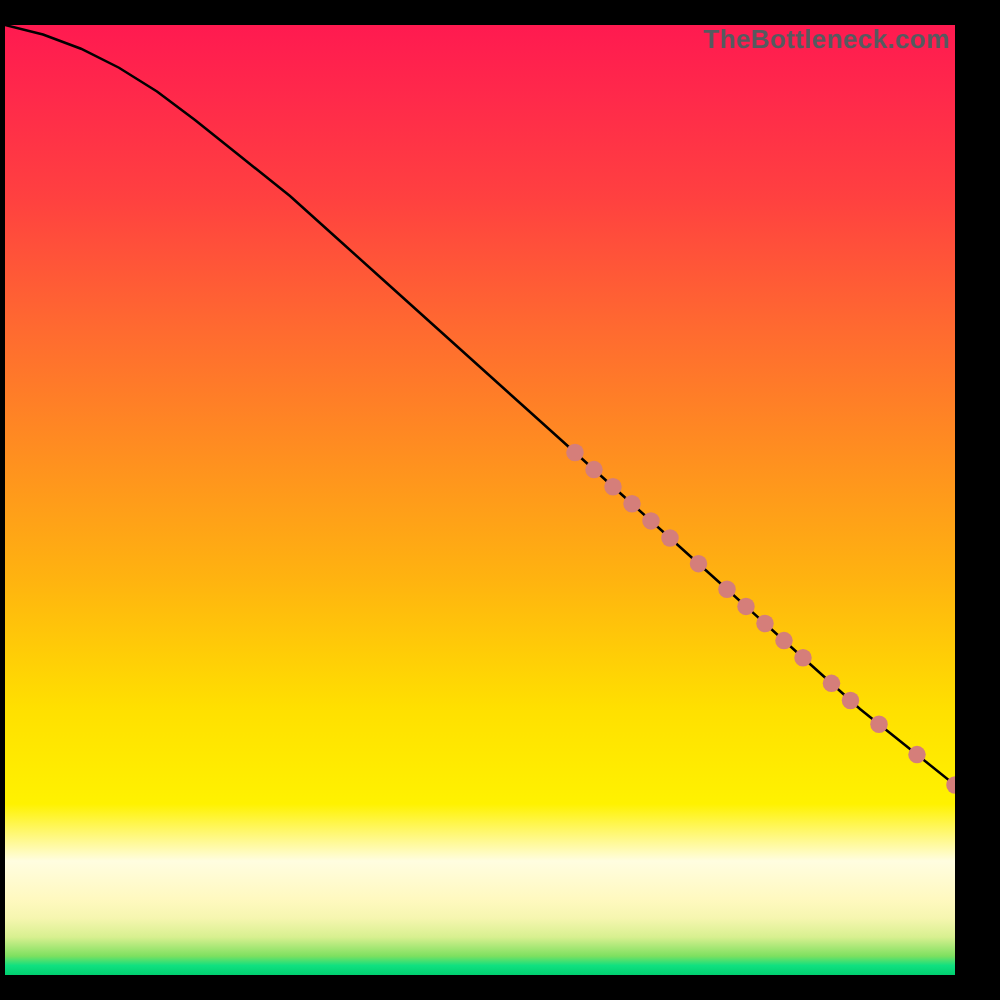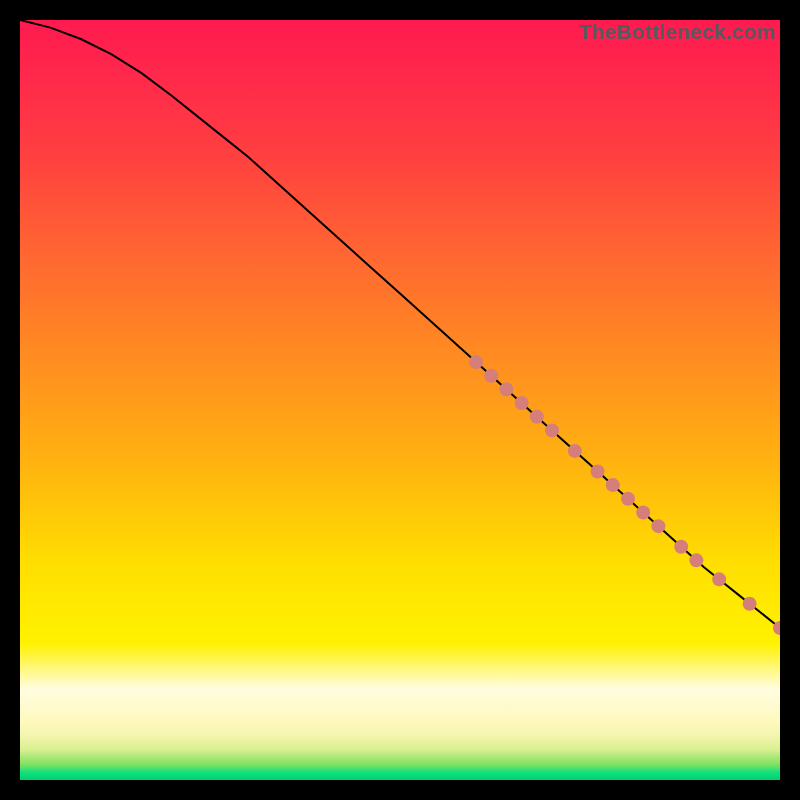--- a/index.html
+++ b/index.html
@@ -12,21 +12,21 @@
     font-family: Arial, Helvetica, sans-serif;
   }
   .stage {
     position: relative;
     width: 800px;
     height: 800px;
     background: #000;
   }
   .plot {
     position: absolute;
-    left: 20px;
+    left: 4px;
     top: 20px;
     width: 760px;
     height: 760px;
     overflow: hidden;
   }
   .gradient-bg {
     position: absolute;
     inset: 0;
     background: linear-gradient(
       to bottom,

